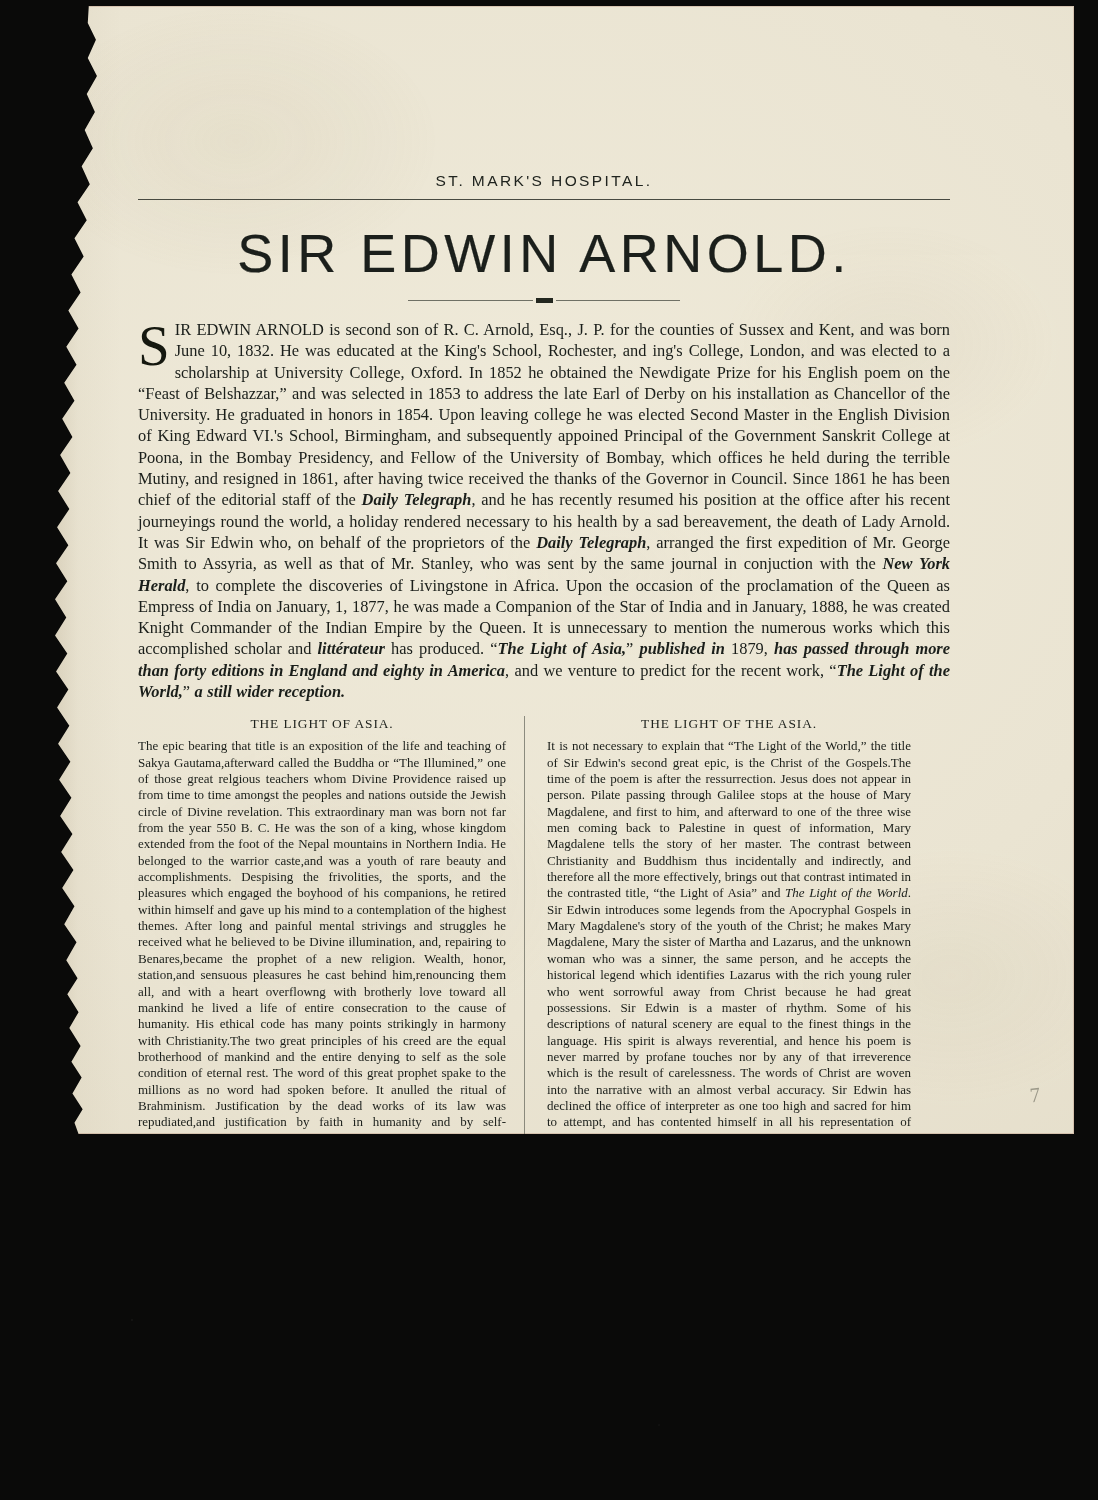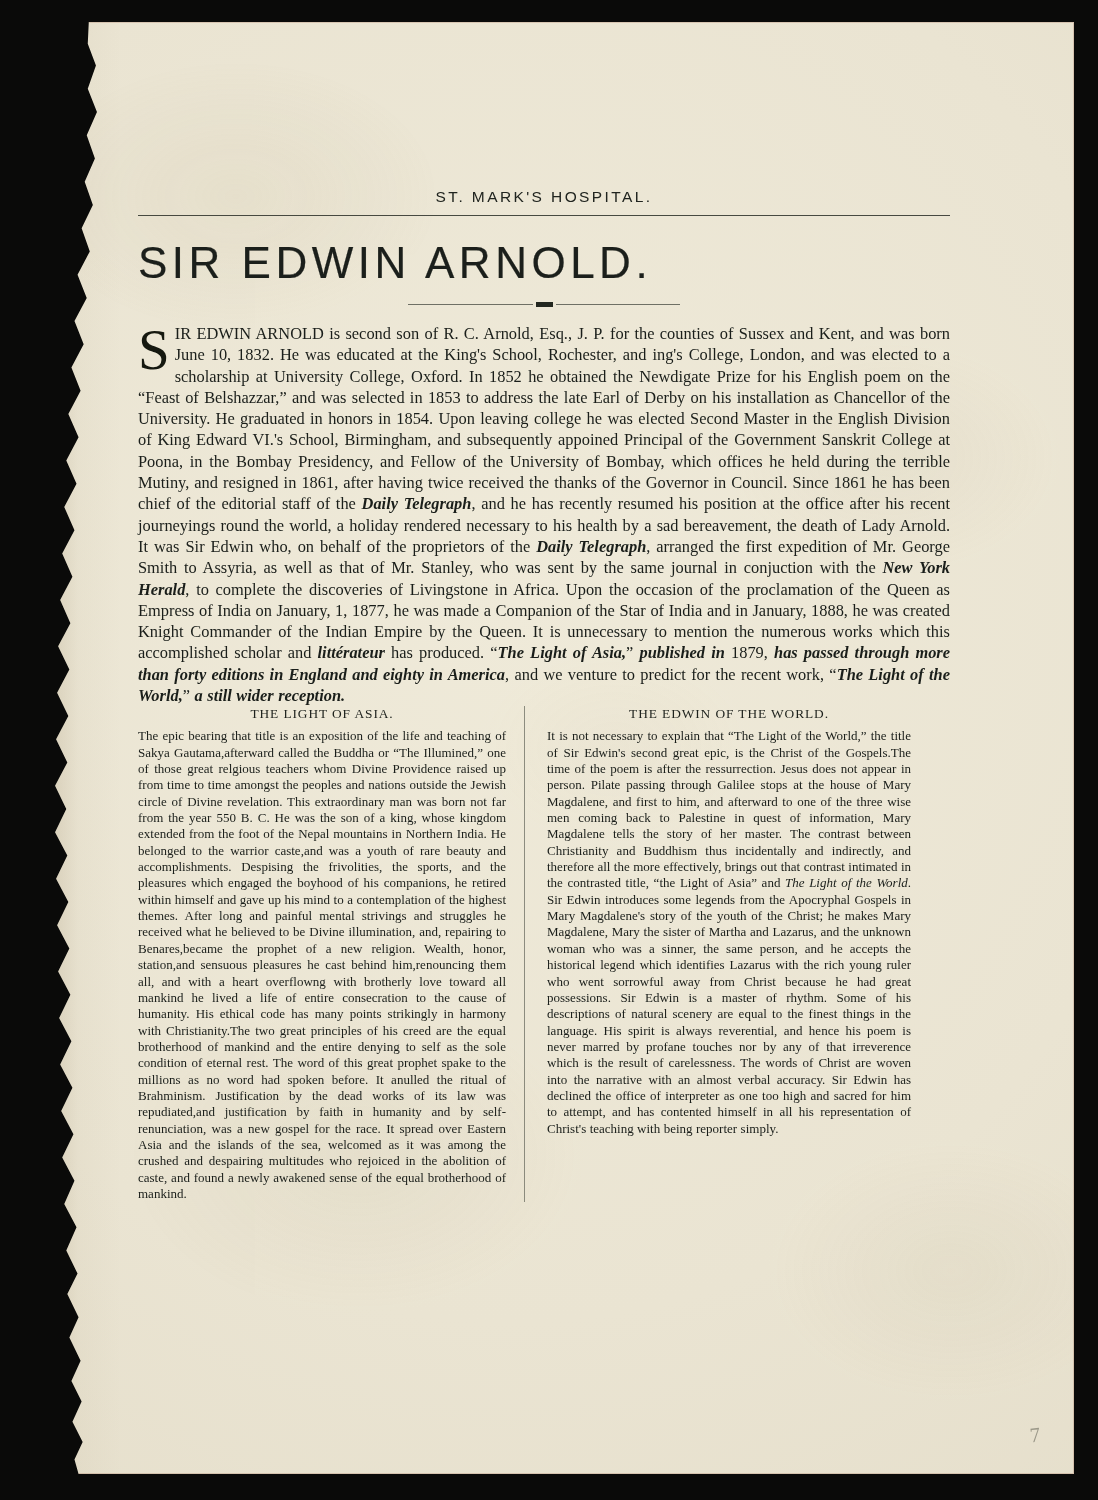--- a/index.html
+++ b/index.html
@@ -29,23 +29,23 @@
       radial-gradient(circle at 12% 88%, rgba(255,255,255,0.035) 0 1px, transparent 1px),
       radial-gradient(circle at 92% 20%, rgba(255,255,255,0.03) 0 1px, transparent 1px),
       radial-gradient(circle at 60% 95%, rgba(255,255,255,0.025) 0 1px, transparent 1px),
       radial-gradient(circle at 35% 10%, rgba(255,255,255,0.02) 0 1px, transparent 1px);
   }
 
   
   #paper {
     position: absolute;
     left: 52px;
-    top: 22px;
+    top: 6px;
     width: 1022px;
-    height: 1452px;
+    height: 1128px;
     background:
       radial-gradient(ellipse 120% 90% at 45% 40%, #efead9 0%, #eae4d2 55%, #e3dcc8 100%);
     
     clip-path: polygon(
       3.6% 0.0%, 100% 0.0%, 100% 100%, 2.6% 100%,
       2.2% 99.0%, 3.0% 97.8%, 2.0% 96.4%, 2.9% 95.0%,
       1.9% 93.6%, 2.8% 92.2%, 1.7% 90.6%, 2.6% 89.2%,
       1.5% 87.6%, 2.5% 86.2%, 1.4% 84.6%, 2.4% 83.0%,
       1.2% 81.4%, 2.2% 79.8%, 1.0% 78.2%, 2.1% 76.6%,
       0.9% 75.0%, 2.0% 73.4%, 0.8% 71.8%, 1.9% 70.2%,
@@ -104,23 +104,24 @@
   }
   .rule-under-head {
     height: 0;
     border-top: 1.2px solid #2a2e27;
     margin: 0 0 22px 0;
     opacity: 0.85;
   }
 
   
   .doc-title {
+    text-align: center;
     font-family: "Liberation Sans", sans-serif;
     font-weight: 400;
-    font-size: 44px;
+    font-size: 54px;
     letter-spacing: 4.5px;
     color: #1b1f1b;
     margin: 0 0 14px 0;
     -webkit-text-stroke: 0.2px #1b1f1b;
   }
 
   
   .title-divider {
     width: 272px;
     margin: 0 auto 16px auto;
@@ -158,20 +159,21 @@
     line-height: 46px;
     padding: 3px 5px 0 0;
     margin-top: 1px;
     color: #15180f;
   }
   .lead i { font-style: italic; font-weight: bold; }
 
   
   .columns {
     display: flex;
+    margin-top: 14px;
     position: relative;
   }
   .col {
     width: 386px;
     box-sizing: border-box;
   }
   .col-left  { padding-right: 18px; }
   .col-right { padding-left: 22px; }
   .col-divider {
     width: 0;
@@ -248,21 +250,21 @@
     <div class="columns">
 
       <div class="col col-left">
         <div class="col-head">THE LIGHT OF ASIA.</div>
         <p class="col-body"><span>    The epic bearing that title is an exposition of the life and teaching of Sakya Gautama,afterward called the Buddha or “The Illumined,” one of those great relgious teachers whom Divine Providence raised up from time to time amongst the peoples and nations outside the Jewish circle of Divine revelation.   This extraordinary man was born not far from the year 550 B. C.   He was the son of a king, whose kingdom extended from the foot of the Nepal mountains in Northern India.   He belonged to the warrior caste,and was a youth of rare beauty and accomplishments.  Despising the frivolities, the sports, and the pleasures which engaged the boyhood of his companions, he retired within himself and gave up his mind to a contemplation of the highest themes.   After long and painful mental strivings and struggles he received what he believed to be Divine illumination, and, repairing to Benares,became the prophet of a new religion.  Wealth, honor, station,and sensuous pleasures he cast behind him,renouncing them all, and with a heart overflowng with brotherly love toward all mankind he lived a life of entire consecration to the cause of humanity. His ethical code has many points strikingly in harmony with Christianity.The two great principles of his creed are the equal brotherhood of mankind and the entire denying to self as the sole condition of eternal rest.  The word of this great prophet spake to the millions as no word had spoken before.   It anulled the ritual of Brahminism. Justification by the dead works of its law was repudiated,and justification by faith in humanity and by self-renunciation, was a new gospel for the race.   It spread over Eastern Asia and the islands of the sea, welcomed as it was among the crushed and despairing multitudes who rejoiced in the abolition of caste, and found a newly awakened sense of the equal brotherhood of mankind.</span></p>
       </div>
 
       <div class="col-divider"></div>
 
       <div class="col col-right">
-        <div class="col-head">THE EDWIN OF THE WORLD.</div>
+        <div class="col-head">THE LIGHT OF THE ASIA.</div>
         <p class="col-body"><span>    It is not necessary to explain that “The Light of the World,” the title of Sir Edwin's second great epic, is the Christ of the Gospels.The time of the poem is after the ressurrection.  Jesus does not appear in person. Pilate passing through Galilee stops at the house of Mary Magdalene, and first to him, and afterward to one of the three wise men coming back to Palestine in quest of information, Mary Magdalene tells the story of her master.   The contrast between Christianity and Buddhism thus incidentally and indirectly, and therefore all the more effectively, brings out that contrast intimated in the contrasted title, “the Light of Asia” and </span><i>The Light of the World</i><span>.   Sir Edwin introduces some legends from the Apocryphal Gospels in Mary Magdalene's story of the youth of the Christ; he makes Mary Magdalene, Mary the sister of Martha and Lazarus, and the unknown woman who was a sinner, the same person, and he accepts the historical legend which identifies Lazarus with the rich young ruler who went sorrowful away from Christ because he had great possessions.   Sir Edwin is a master of rhythm.  Some of his descriptions of natural scenery are equal to the finest things in the language.   His spirit is always reverential, and hence his poem is never marred by profane touches nor by any of that irreverence which is the result of carelessness.   The words of Christ are woven into the narrative with an almost verbal accuracy.   Sir Edwin has declined the office of interpreter as one too high and sacred for him to attempt, and has contented himself in all his representation of Christ's teaching with being reporter simply.</span></p>
       </div>
 
     </div>
 
   </div>
 
   <div id="page-number">7</div>
 </div>
 

